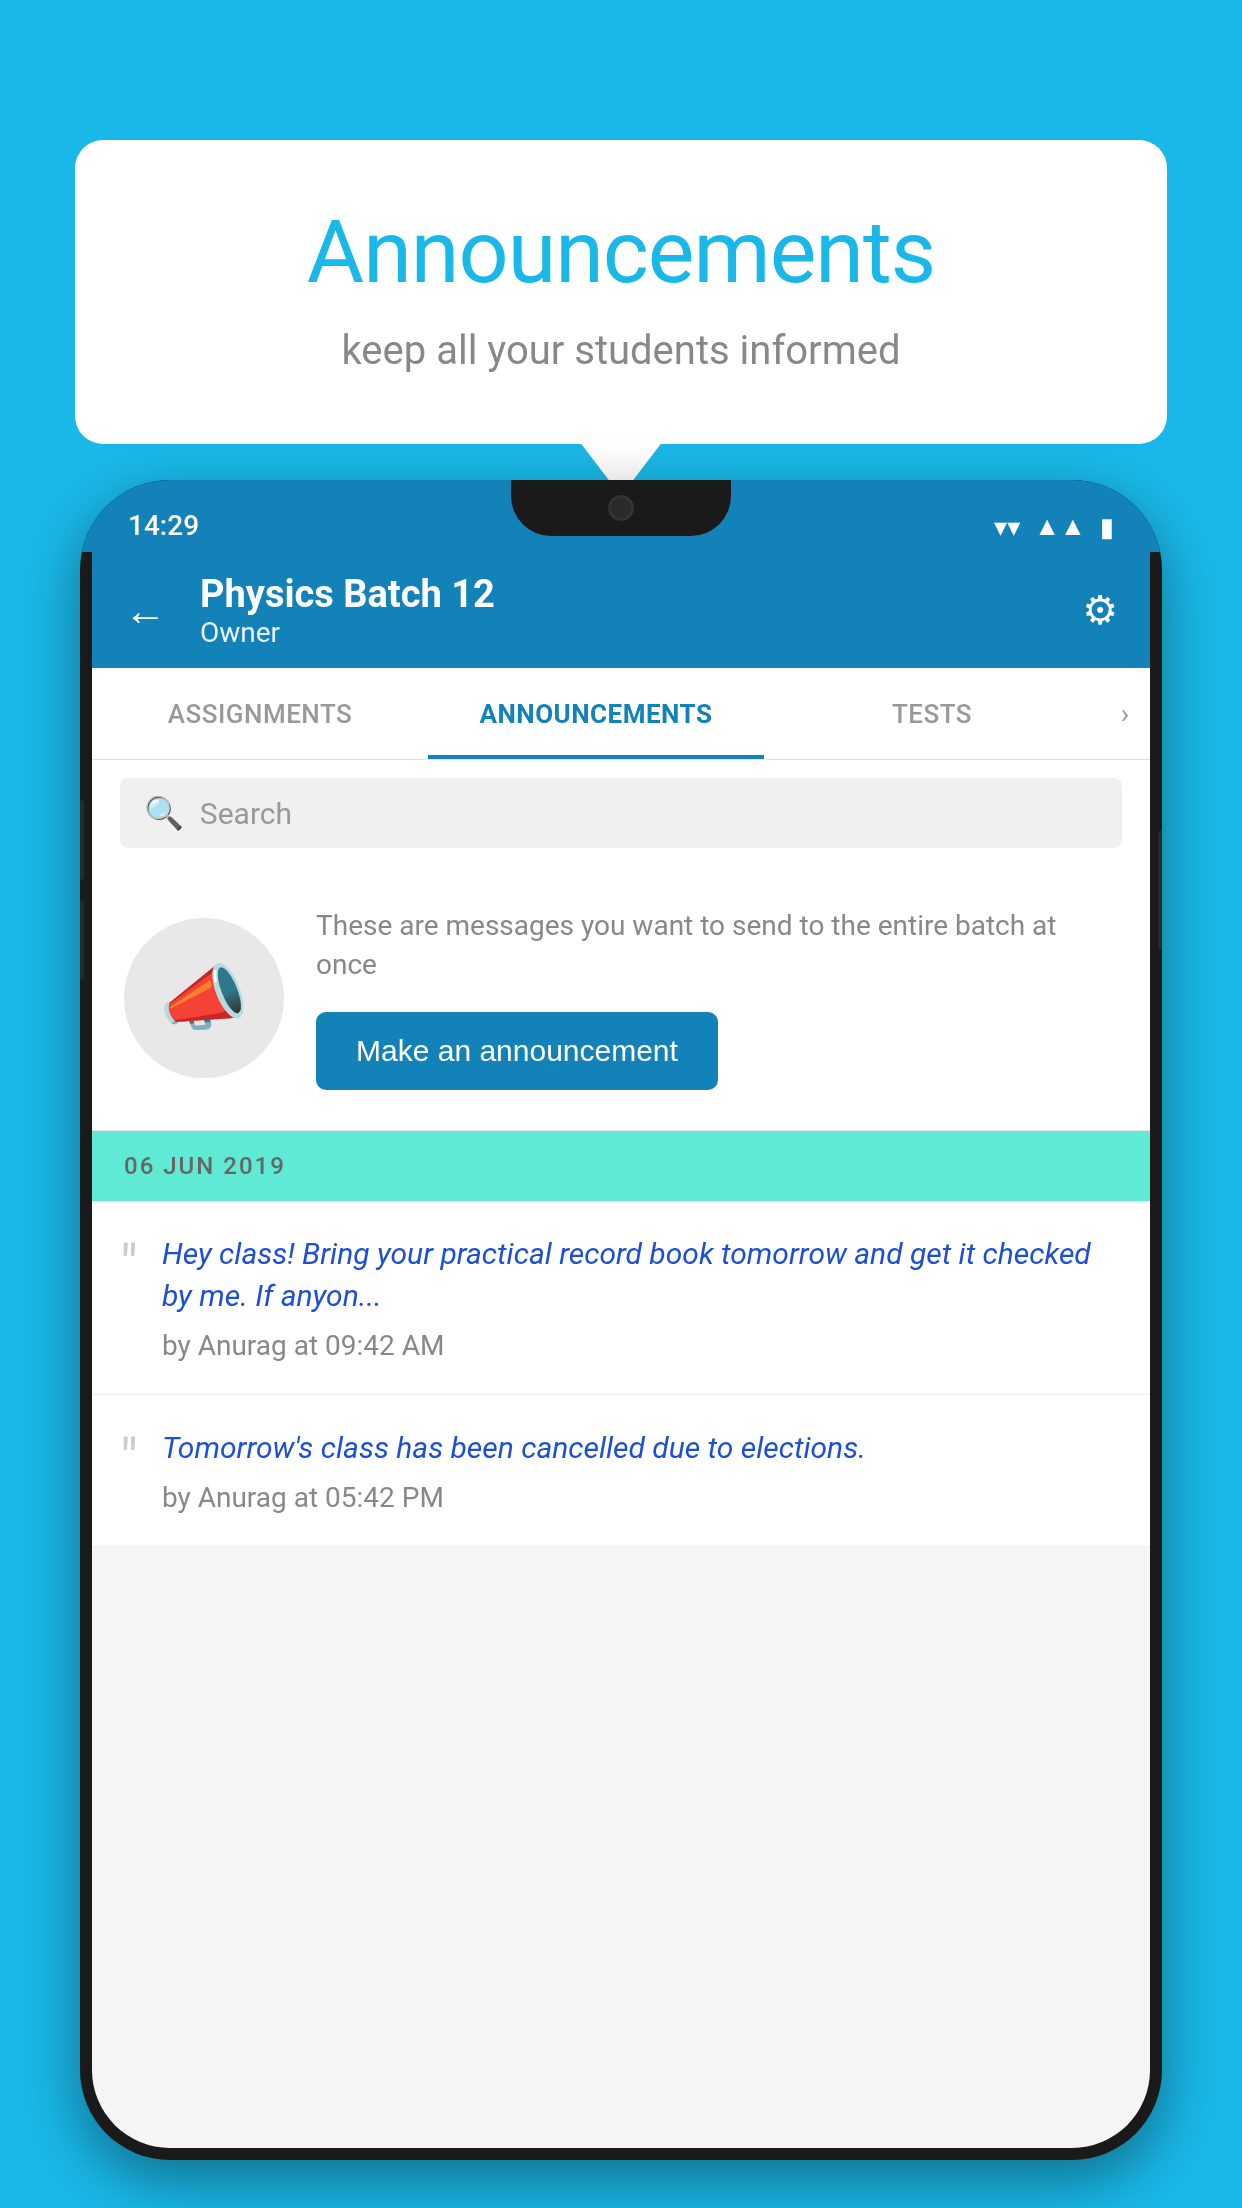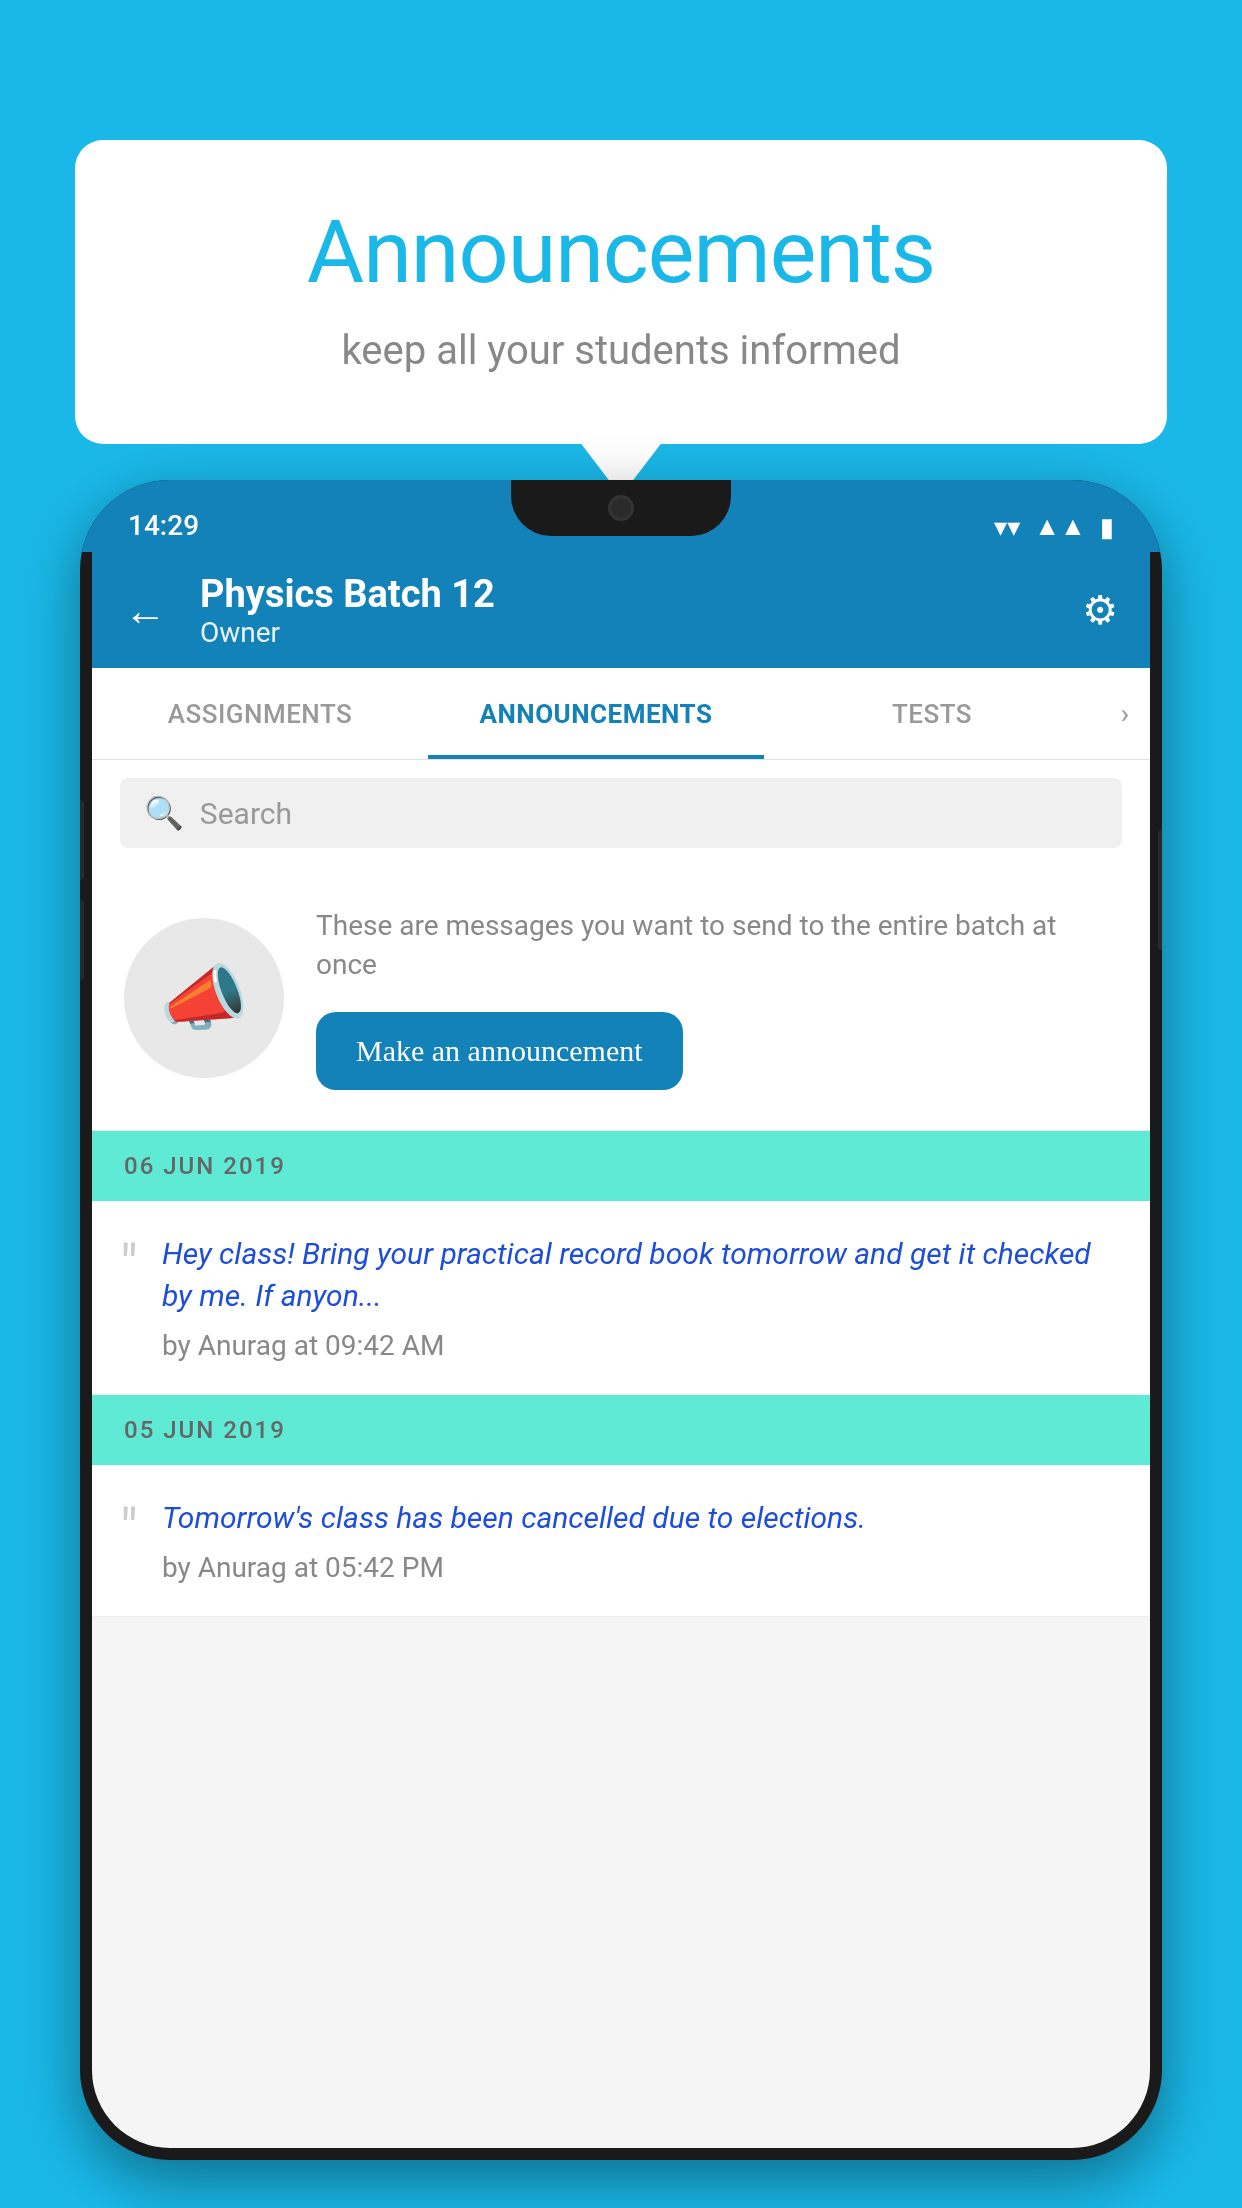--- a/index.html
+++ b/index.html
@@ -271,26 +271,25 @@
     .promo-description {
       color: #888;
       font-size: 28px;
       line-height: 1.4;
       margin-bottom: 28px;
     }
     .make-announcement-btn {
       background: #1382b8;
       color: white;
       border: none;
-      border-radius: 20px;
+      border-radius: 10px;
       padding: 22px 40px;
       font-size: 30px;
       font-weight: 500;
       cursor: pointer;
-      font-family: Liberation Serif, serif;
     }
 
     
     .date-divider {
       background: #5eead4;
       padding: 21px 32px;
     }
     .date-text {
       color: #666;
       font-size: 24px;
@@ -432,23 +431,20 @@
         </div>
 
         <div class="announcement-item">
           <span class="quote-icon">"</span>
           <div class="announcement-content">
             <div class="announcement-text">Hey class! Bring your practical record book tomorrow and get it checked by me. If anyon...</div>
             <div class="announcement-meta">by Anurag at 09:42 AM</div>
           </div>
         </div>
 
-        <div class="date-divider">
-          <span class="date-text">05  JUN  2019</span>
-        </div>
 
         <div class="announcement-item">
           <span class="quote-icon">"</span>
           <div class="announcement-content">
             <div class="announcement-text">Tomorrow's class has been cancelled due to elections.</div>
             <div class="announcement-meta">by Anurag at 05:42 PM</div>
           </div>
         </div>
 
       </div>

